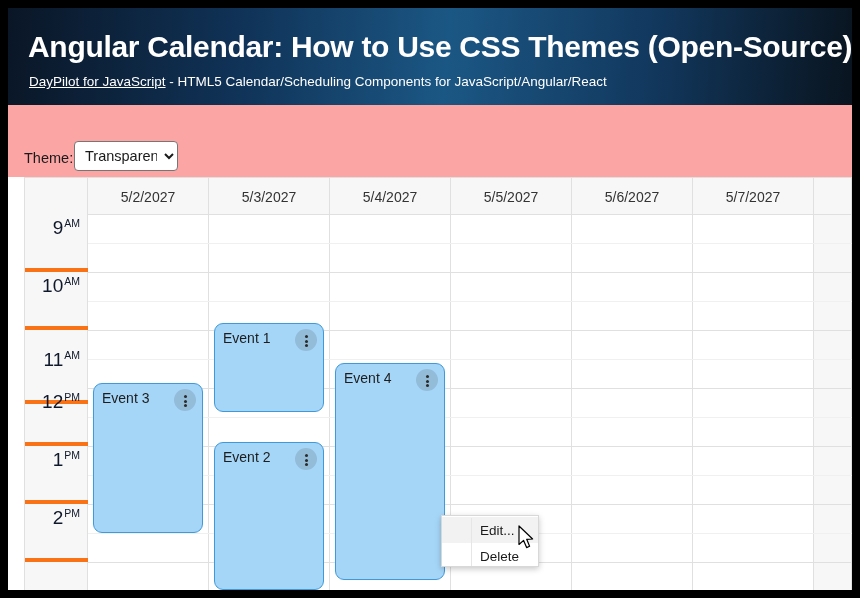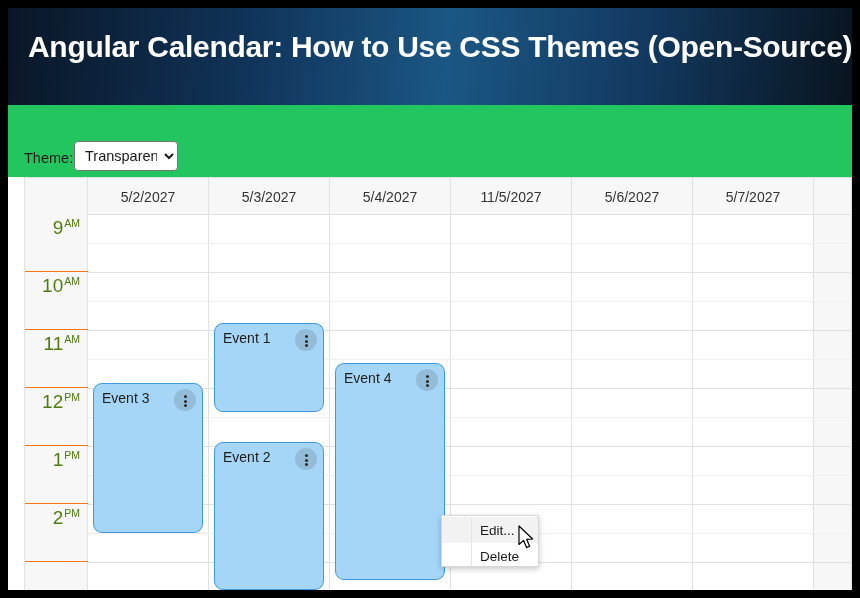--- a/index.html
+++ b/index.html
@@ -48,21 +48,21 @@
     color: #ffffff;
     text-decoration: underline;
     cursor: pointer;
   }
 
   
   #theme-bar {
     position: absolute;
     left: 0; top: 97px;
     width: 844px; height: 72px;
-    background: #22c55e;
+    background: #fca5a5;
   }
   #theme-label {
     position: absolute;
     left: 16px; top: 45px;
     font-size: 14.5px;
     color: #1a1a1a;
   }
   #theme-select {
     position: absolute;
     left: 66px; top: 36px;
@@ -122,22 +122,22 @@
     width: 64px; height: 376px;
     background: #f7f7f7;
     border-left: 1px solid #e0e0e0;
     border-right: 1px solid #e0e0e0;
   }
   .time-cell {
     position: absolute;
     left: 0;
     width: 63px;
     height: 58px;
-    border-bottom: 1px solid #f97316;
-    color: #4d7c0f;
+    border-bottom: 4px solid #f97316;
+    color: #0f172a;
   }
   .time-inner {
     position: absolute;
     right: 8px; top: 3px;
     font-size: 19px;
     white-space: nowrap;
   }
   .time-inner sup {
     font-size: 10.5px;
     vertical-align: super;
@@ -246,20 +246,21 @@
     pointer-events: none;
   }
 </style>
 </head>
 <body>
 
 <div id="frame">
 
   <div id="banner">
     <div id="banner-title">Angular Calendar: How to Use CSS Themes (Open-Source)</div>
+    <div id="banner-sub"><a id="banner-link">DayPilot for JavaScript</a><span> - HTML5 Calendar/Scheduling Components for JavaScript/Angular/React</span></div>
   </div>
 
   <div id="theme-bar">
     <div id="theme-label">Theme:</div>
     <select id="theme-select"><option>Transparent</option></select>
   </div>
 
   <div id="calendar">
 
     <div id="cal-header">
@@ -268,42 +269,42 @@
           <div class="col-head" style="left: 64px; width: 121px; justify-content: center;">
             <span>5/2/2027</span>
           </div>
           <div class="col-head" style="left: 185px; width: 121px;">
             <span>5/3/2027</span>
           </div>
           <div class="col-head" style="left: 306px; width: 121px;">
             <span>5/4/2027</span>
           </div>
           <div class="col-head" style="left: 427px; width: 121px;">
-            <span>11/5/2027</span>
+            <span>5/5/2027</span>
           </div>
           <div class="col-head" style="left: 548px; width: 121px;">
             <span>5/6/2027</span>
           </div>
           <div class="col-head" style="left: 669px; width: 121px;">
             <span>5/7/2027</span>
           </div>
           <div class="col-head" style="left: 790px; width: 38px;">
             <span></span>
           </div>
         </div>
     </div>
 
     <div id="time-gutter">
         <div class="time-cell" style="top: 0px;">
           <div class="time-inner"><span>9</span><sup>AM</sup></div>
         </div>
         <div class="time-cell" style="top: 58px;">
           <div class="time-inner"><span>10</span><sup>AM</sup></div>
         </div>
-        <div class="time-cell" style="top: 116px;">
+        <div class="time-cell" style="top: 132px;">
           <div class="time-inner"><span>11</span><sup>AM</sup></div>
         </div>
         <div class="time-cell" style="top: 174px;">
           <div class="time-inner"><span>12</span><sup>PM</sup></div>
         </div>
         <div class="time-cell" style="top: 232px;">
           <div class="time-inner"><span>1</span><sup>PM</sup></div>
         </div>
         <div class="time-cell" style="top: 290px;">
           <div class="time-inner"><span>2</span><sup>PM</sup></div>

